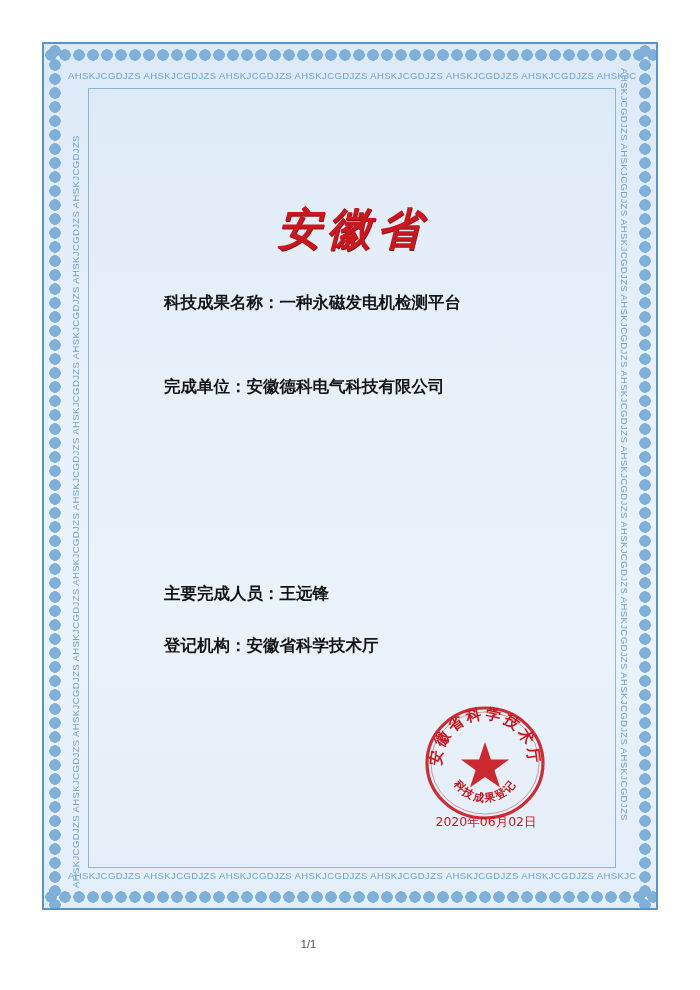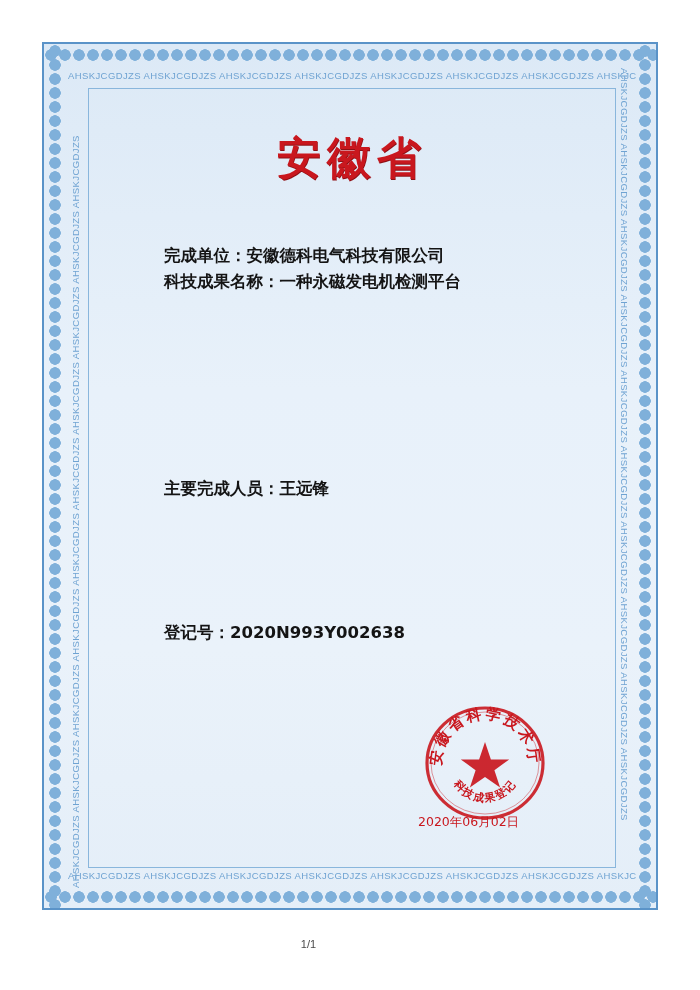--- a/index.html
+++ b/index.html
@@ -109,21 +109,22 @@
   .content {
     position: absolute;
     left: 56px;
     top: 56px;
     width: 504px;
     height: 756px;
   }
 
   .title-block {
     text-align: center;
-    margin-top: 30px;
+    margin-top: 101px;
+    font-style: italic;
   }
   .title-line1 {
     color: #c9171e;
     font-size: 44px;
     font-weight: bold;
     letter-spacing: 6px;
     font-family: "DejaVu Sans", sans-serif;
     line-height: 1.25;
     text-shadow: 0.5px 0.5px 0 #8e0f14;
   }
@@ -166,21 +167,21 @@
     top: 600px;
     width: 126px;
     height: 126px;
   }
   .seal svg { display: block; }
   .seal-date {
     position: absolute;
     left: 318px;
     top: 714px;
     width: 136px;
-    text-align: left;
+    text-align: center;
     color: #c9171e;
     font-size: 12.5px;
     font-family: "DejaVu Sans", sans-serif;
     letter-spacing: 0px;
   }
 
   
   .page-number {
     position: absolute;
     left: 0;
@@ -212,36 +213,36 @@
     <div class="frame-inner"></div>
 
     <div class="content">
 
       <div class="title-block">
         <div class="title-line1">安徽省</div>
       </div>
 
       <div class="fields">
 
+        <div class="field-row row-name">
+          <span class="field-label">科技成果名称：</span><span class="field-value">一种永磁发电机检测平台</span>
+        </div>
+
         <div class="field-row row-unit">
           <span class="field-label">完成单位：</span><span class="field-value">安徽德科电气科技有限公司</span>
         </div>
 
-        <div class="field-row row-name">
-          <span class="field-label">科技成果名称：</span><span class="field-value">一种永磁发电机检测平台</span>
-        </div>
-
         <div class="field-row row-people">
           <span class="field-label">主要完成人员：</span><span class="field-value">王远锋</span>
         </div>
 
-        <div class="field-row row-regno">
-          <span class="field-label">登记号：</span><span class="field-value">2020N993Y002638</span>
-        </div>
-
+
+        <div class="field-row row-regorg">
+          <span class="field-label">登记机构：</span><span class="field-value">安徽省科学技术厅</span>
+        </div>
 
       </div>
 
       <div class="seal">
         <svg width="126" height="126" viewBox="0 0 126 126" xmlns="http://www.w3.org/2000/svg">
           <defs>
             <path id="arcpath" d="M 19,63 A 44,44 0 0 1 107,63" fill="none"></path>
             <path id="arcbottom" d="M 31,82 A 36,36 0 0 0 95,82" fill="none"></path>
           </defs>
           <ellipse cx="63" cy="63" rx="58" ry="55" fill="none" stroke="#c9171e" stroke-width="3.2" opacity="0.9"></ellipse>

